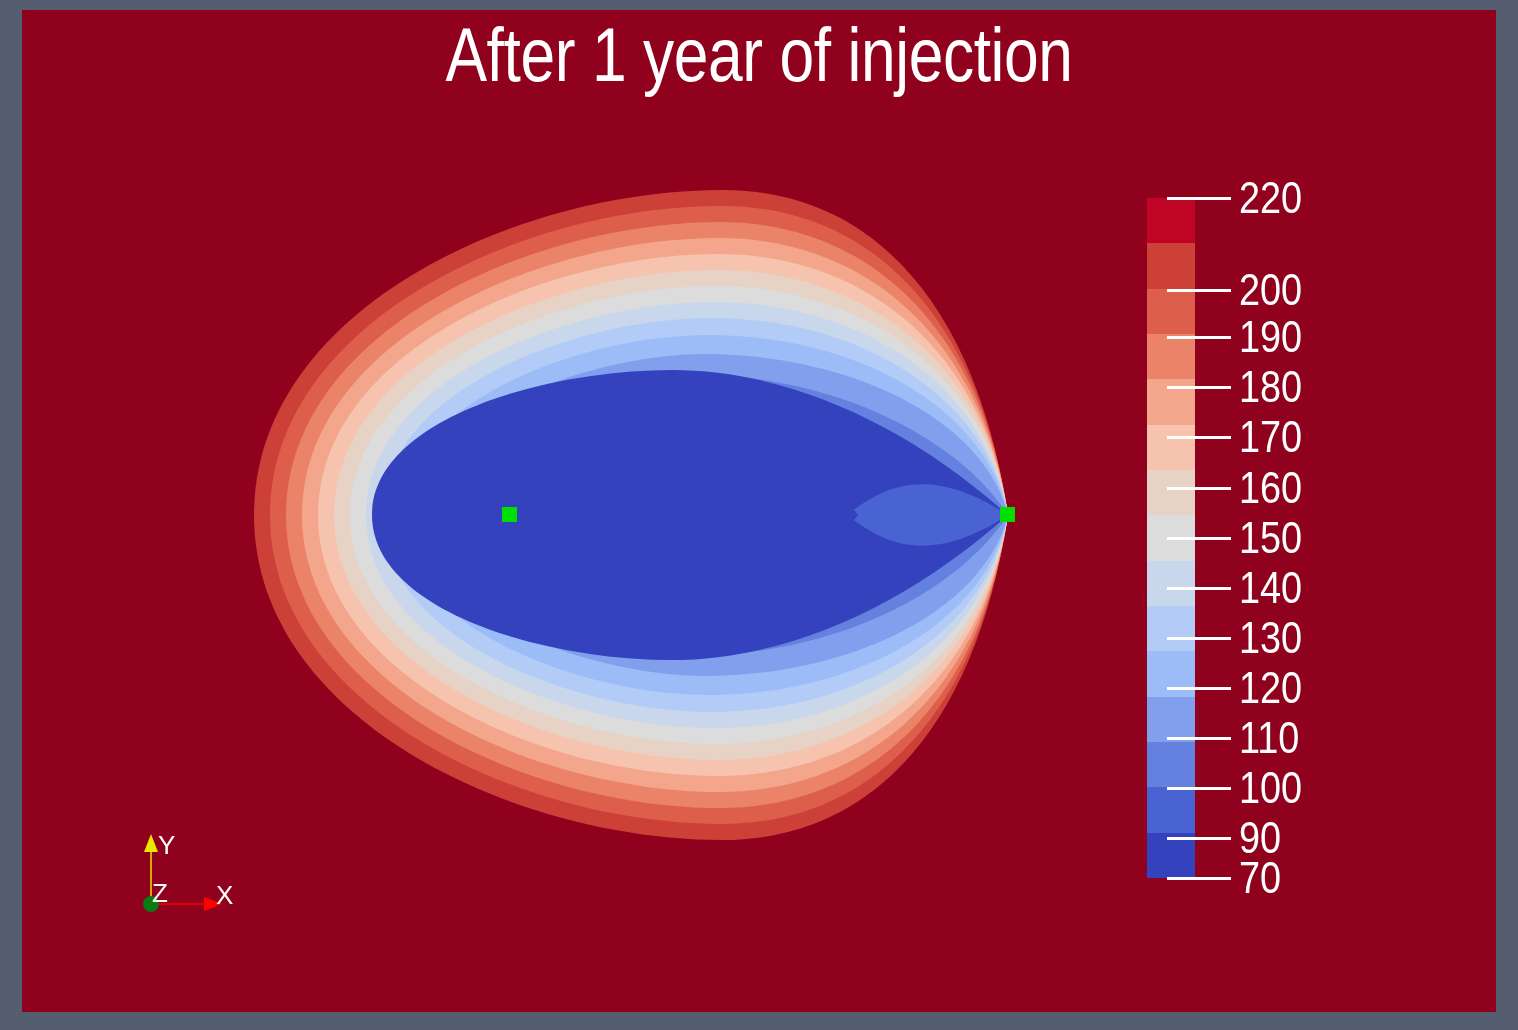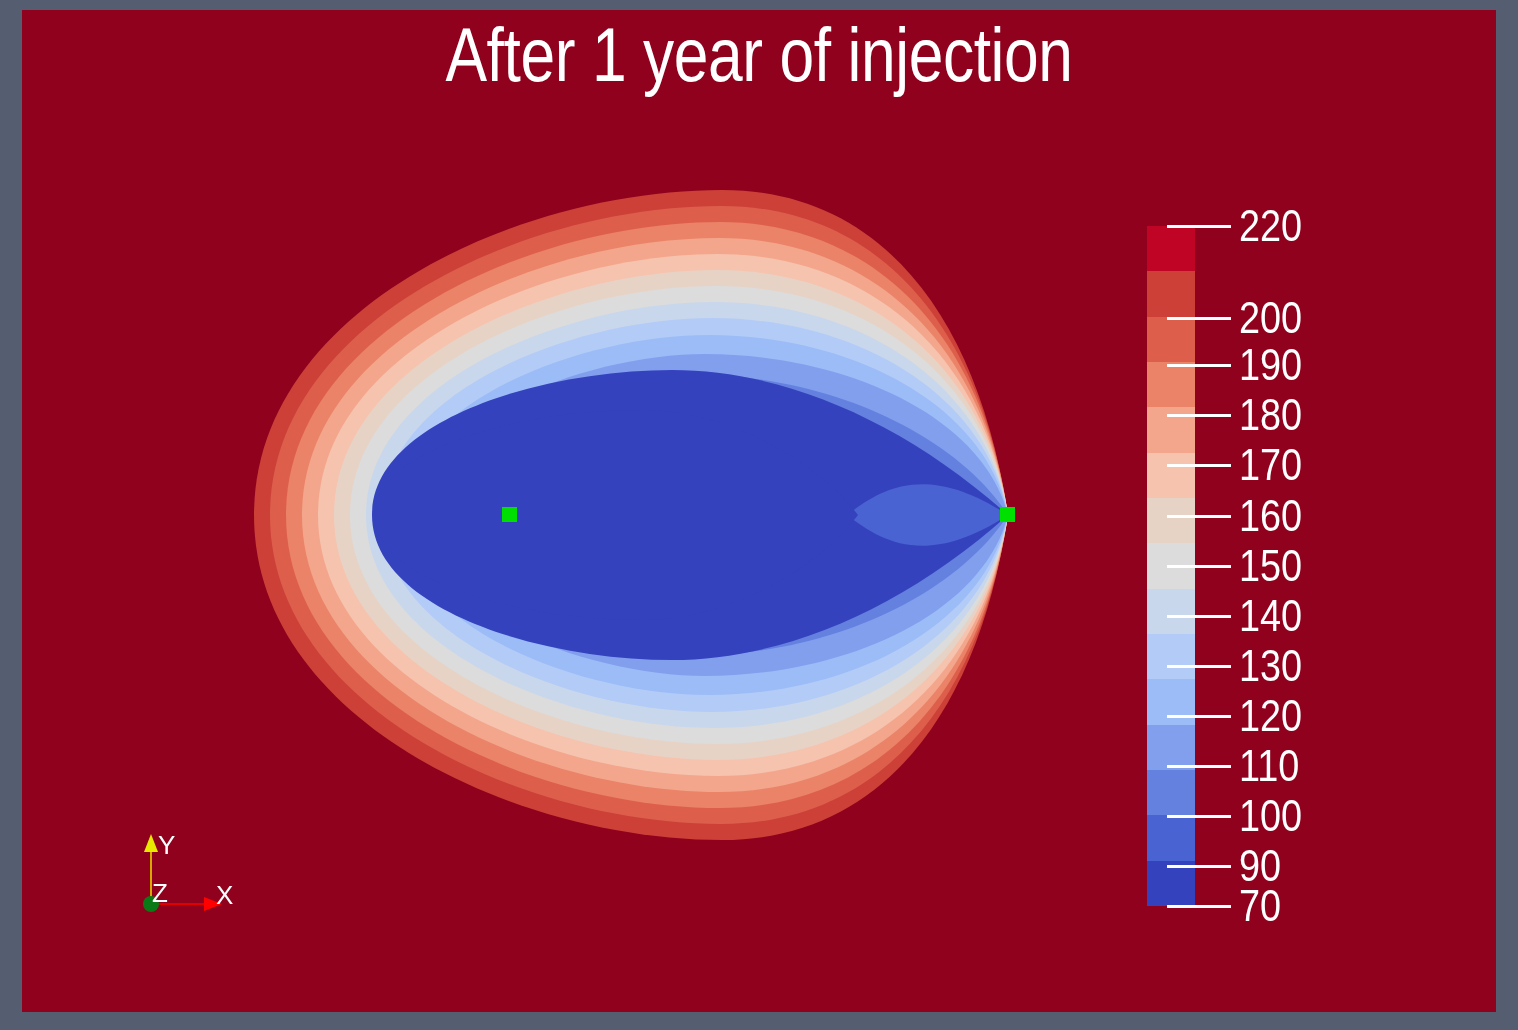--- a/index.html
+++ b/index.html
@@ -67,21 +67,21 @@
     height: 15px;
     background: #00e000;
   }
   #well-injection { left: 480px; top: 497px; }
   #well-production { left: 978px; top: 497px; }
 
   
   #scalar-bar {
     position: absolute;
     left: 1125px;
-    top: 204px;
+    top: 176px;
     width: 300px;
     height: 710px;
   }
   #scalar-bar-gradient {
     position: absolute;
     left: 0;
     top: 12px;
     width: 48px;
     height: 680px;
   }

